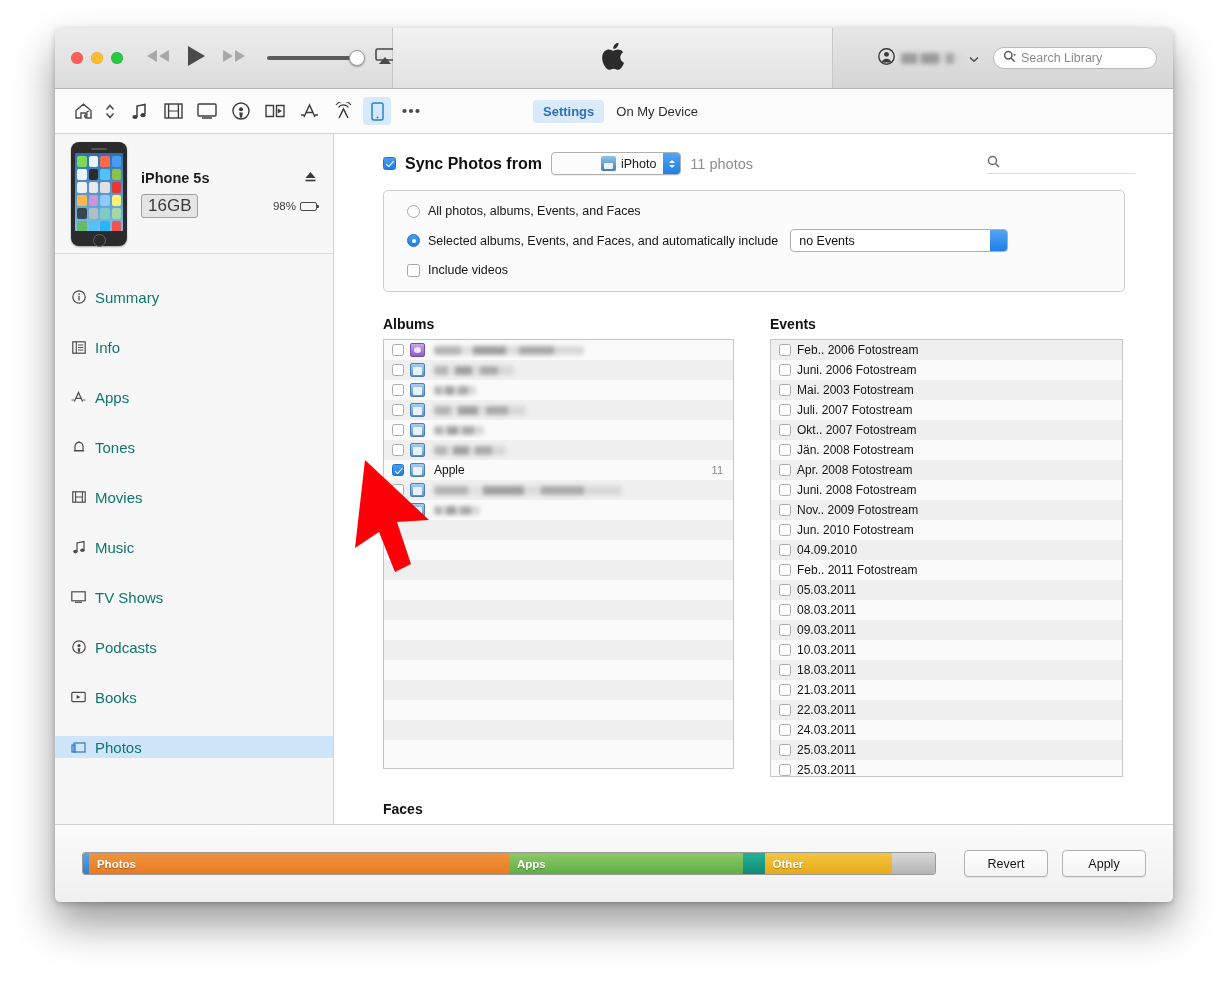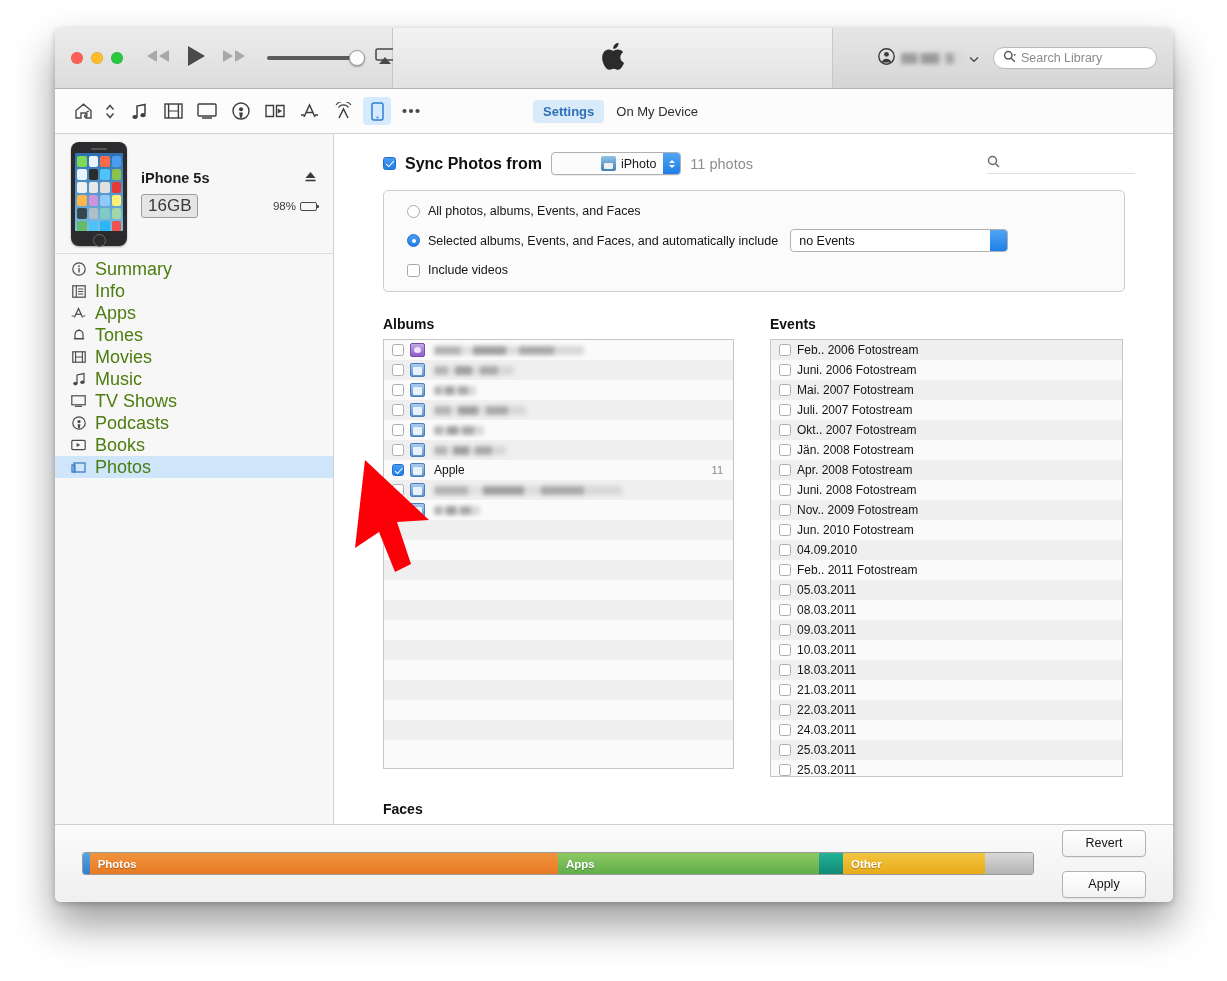--- a/index.html
+++ b/index.html
@@ -129,21 +129,21 @@
     position:relative;padding:1px;box-sizing:border-box;
   }
   .battbox::after{
     content:"";position:absolute;right:-3px;top:2.5px;width:2px;height:3px;background:#4a4a4a;border-radius:0 1px 1px 0;
   }
   .battfill{height:100%;background:#4a4a4a;width:86%;border-radius:1px;}
 
   .sidelist{padding-top:4px;}
   .side-item{
     height:22px;display:flex;align-items:center;gap:9px;padding-left:16px;
-    font-size:18px;color:#4d7c0f;
+    font-size:15px;color:#0f766e;margin-top:28px;
   }
   .side-item.sel{background:#cfe5fa;}
   .side-ic{width:15px;height:15px;display:flex;align-items:center;justify-content:center;}
 
   
   .main{flex:1;background:#fff;position:relative;overflow:hidden;}
   .sync-head{display:flex;align-items:center;gap:9px;padding:18px 0 0 49px;}
   .cbx{
     width:13px;height:13px;border-radius:2.5px;border:.5px solid #a8a8a8;background:#fff;
     display:inline-block;position:relative;flex:none;box-sizing:border-box;
@@ -230,21 +230,21 @@
     border-top:1px solid #cfcfcf;display:flex;align-items:center;padding:0 27px;
     box-sizing:border-box;
   }
   .capbar{
     flex:1;height:21px;border-radius:3px;overflow:hidden;display:flex;
     border:.5px solid #9a9a9a;box-shadow:inset 0 1px 0 rgba(255,255,255,.5);
   }
   .capseg{height:100%;display:flex;align-items:center;position:relative;}
   .capseg span{font-size:11.5px;font-weight:bold;color:#fff;padding-left:8px;
     text-shadow:0 1px 1px rgba(0,0,0,.3);white-space:nowrap;}
-  .btns{display:flex;gap:14px;margin-left:28px;flex-direction:column;}
+  .btns{display:flex;gap:14px;margin-left:28px;}
   .btn{
     min-width:82px;height:25px;border-radius:4px;background:linear-gradient(#ffffff,#f3f3f3);
     border:.5px solid #b2b2b2;display:flex;align-items:center;justify-content:center;
     font-size:12.5px;color:#141414;box-shadow:0 1px 0 rgba(0,0,0,.06);
   }
 
   
   .cursor{position:absolute;left:390px;top:446px;width:140px;height:130px;pointer-events:none;}
 </style>
 </head>
@@ -687,21 +687,21 @@
                 <div class="row alt">
                   <span class="rcb"></span>
                   <span class="rlabel">Feb.. 2006 Fotostream</span>
                 </div>
                 <div class="row wh">
                   <span class="rcb"></span>
                   <span class="rlabel">Juni. 2006 Fotostream</span>
                 </div>
                 <div class="row alt">
                   <span class="rcb"></span>
-                  <span class="rlabel">Mai. 2007 Fotostream</span>
+                  <span class="rlabel">Mai. 2003 Fotostream</span>
                 </div>
                 <div class="row wh">
                   <span class="rcb"></span>
                   <span class="rlabel">Juli. 2007 Fotostream</span>
                 </div>
                 <div class="row alt">
                   <span class="rcb"></span>
                   <span class="rlabel">Okt.. 2007 Fotostream</span>
                 </div>
                 <div class="row wh">

